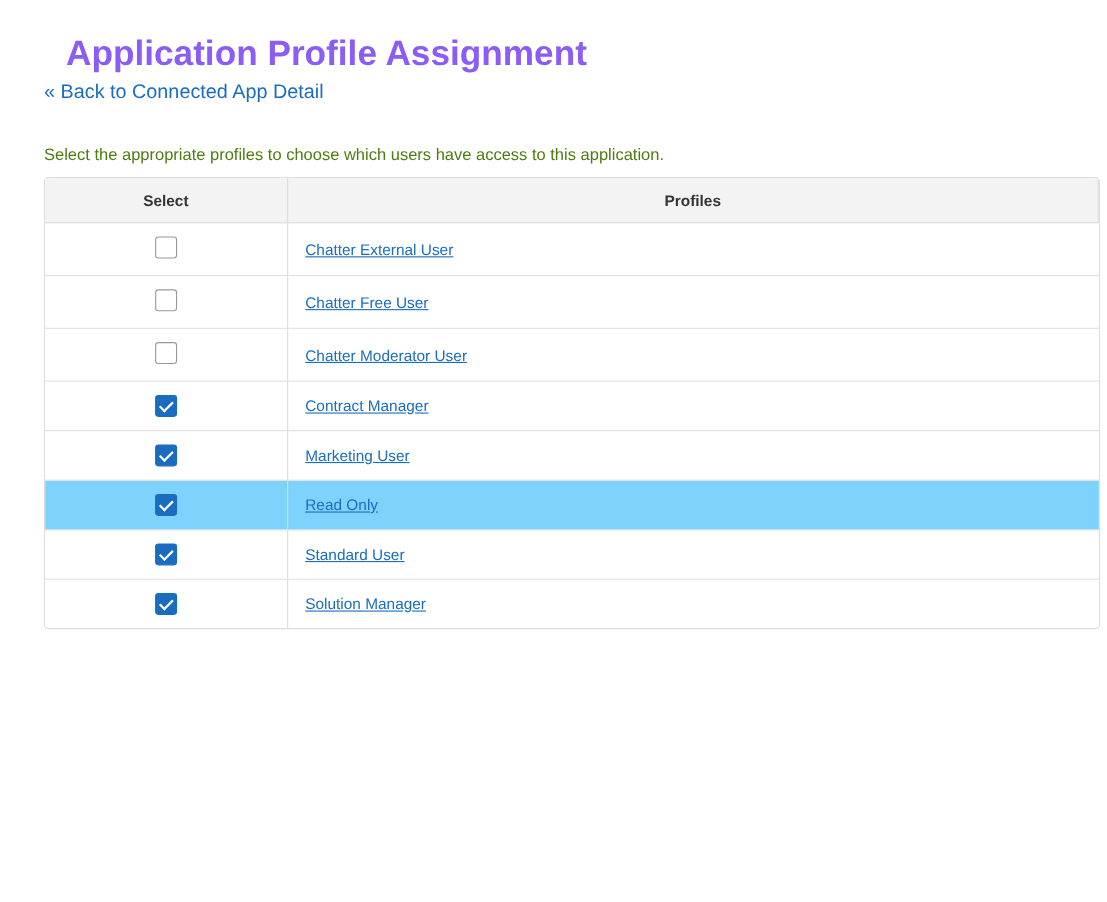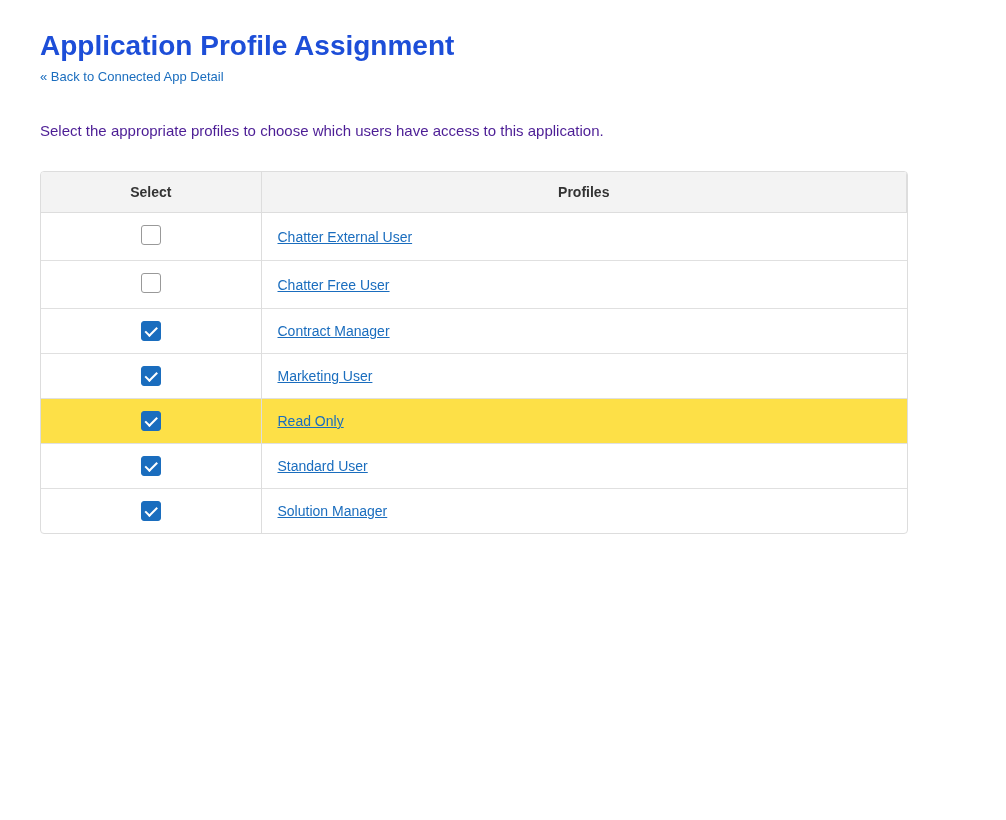--- a/index.html
+++ b/index.html
@@ -12,46 +12,47 @@
       font-family: -apple-system, BlinkMacSystemFont, "Segoe UI", Arial, sans-serif;
       font-size: 14px;
       color: #333;
       background: #fff;
       padding: 30px 40px;
       width: 1006px;
       min-height: 820px;
     }
 
     .page-title {
-      font-size: 28px;
+      font-size: 32px;
       font-weight: bold;
-      color: #1d4ed8;
+      color: #8b5cf6;
       margin-bottom: 6px;
+      margin-left: 20px;
     }
 
     .back-link {
       color: #1a6dbe;
       text-decoration: none;
-      font-size: 13px;
+      font-size: 18px;
       margin-bottom: 18px;
       display: inline-block;
     }
 
     .description {
       font-size: 15px;
-      color: #4c1d95;
+      color: #4d7c0f;
       margin-top: 20px;
-      margin-bottom: 32px;
+      margin-bottom: 12px;
     }
 
     .table-container {
       border: 1px solid #ddd;
       border-radius: 4px;
       overflow: hidden;
-      width: 868px;
+      width: 960px;
     }
 
     table {
       width: 100%;
       border-collapse: collapse;
     }
 
     thead tr {
       background-color: #f3f3f3;
       border-bottom: 1px solid #ddd;
@@ -73,21 +74,21 @@
 
     tbody tr {
       border-bottom: 1px solid #e0e0e0;
     }
 
     tbody tr:last-child {
       border-bottom: none;
     }
 
     tbody tr.highlighted {
-      background-color: #fde047;
+      background-color: #7dd3fc;
     }
 
     tbody td {
       padding: 12px 16px;
       vertical-align: middle;
       margin-left: 33px;
     }
 
     tbody td:first-child {
       text-align: center;
@@ -163,20 +164,26 @@
           <td><a class="profile-link" href="#">Chatter External User</a></td>
         </tr>
         <tr>
           <td><label class="checkbox-container">
               <div class="custom-checkbox"></div>
             </label></td>
           <td><a class="profile-link" href="#">Chatter Free User</a></td>
         </tr>
         <tr>
           <td><label class="checkbox-container">
+              <div class="custom-checkbox"></div>
+            </label></td>
+          <td><a class="profile-link" href="#">Chatter Moderator User</a></td>
+        </tr>
+        <tr>
+          <td><label class="checkbox-container">
               <div class="custom-checkbox checked"></div>
             </label></td>
           <td><a class="profile-link" href="#">Contract Manager</a></td>
         </tr>
         <tr>
           <td><label class="checkbox-container">
               <div class="custom-checkbox checked"></div>
             </label></td>
           <td><a class="profile-link" href="#">Marketing User</a></td>
         </tr>

